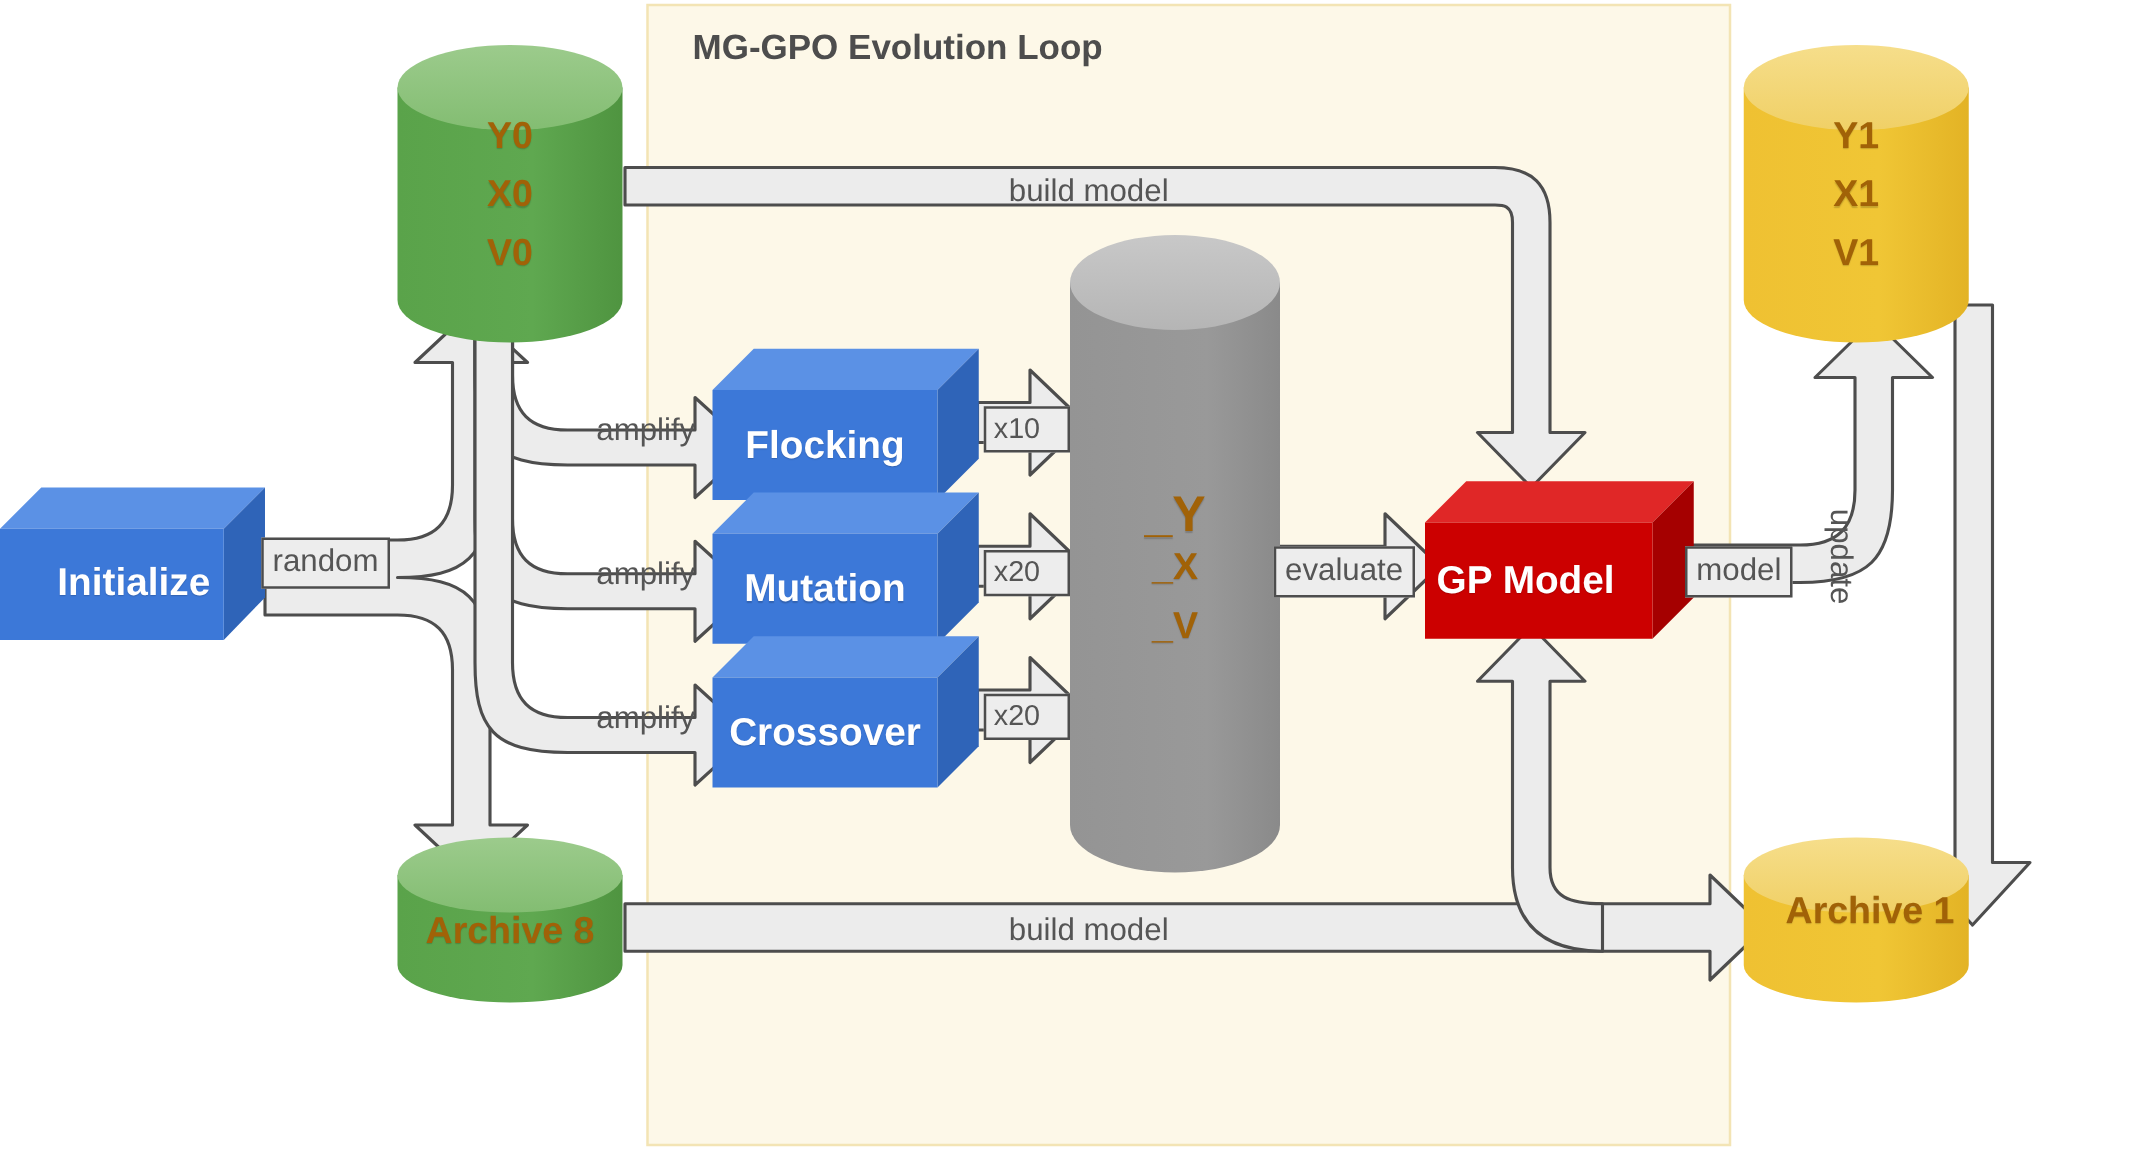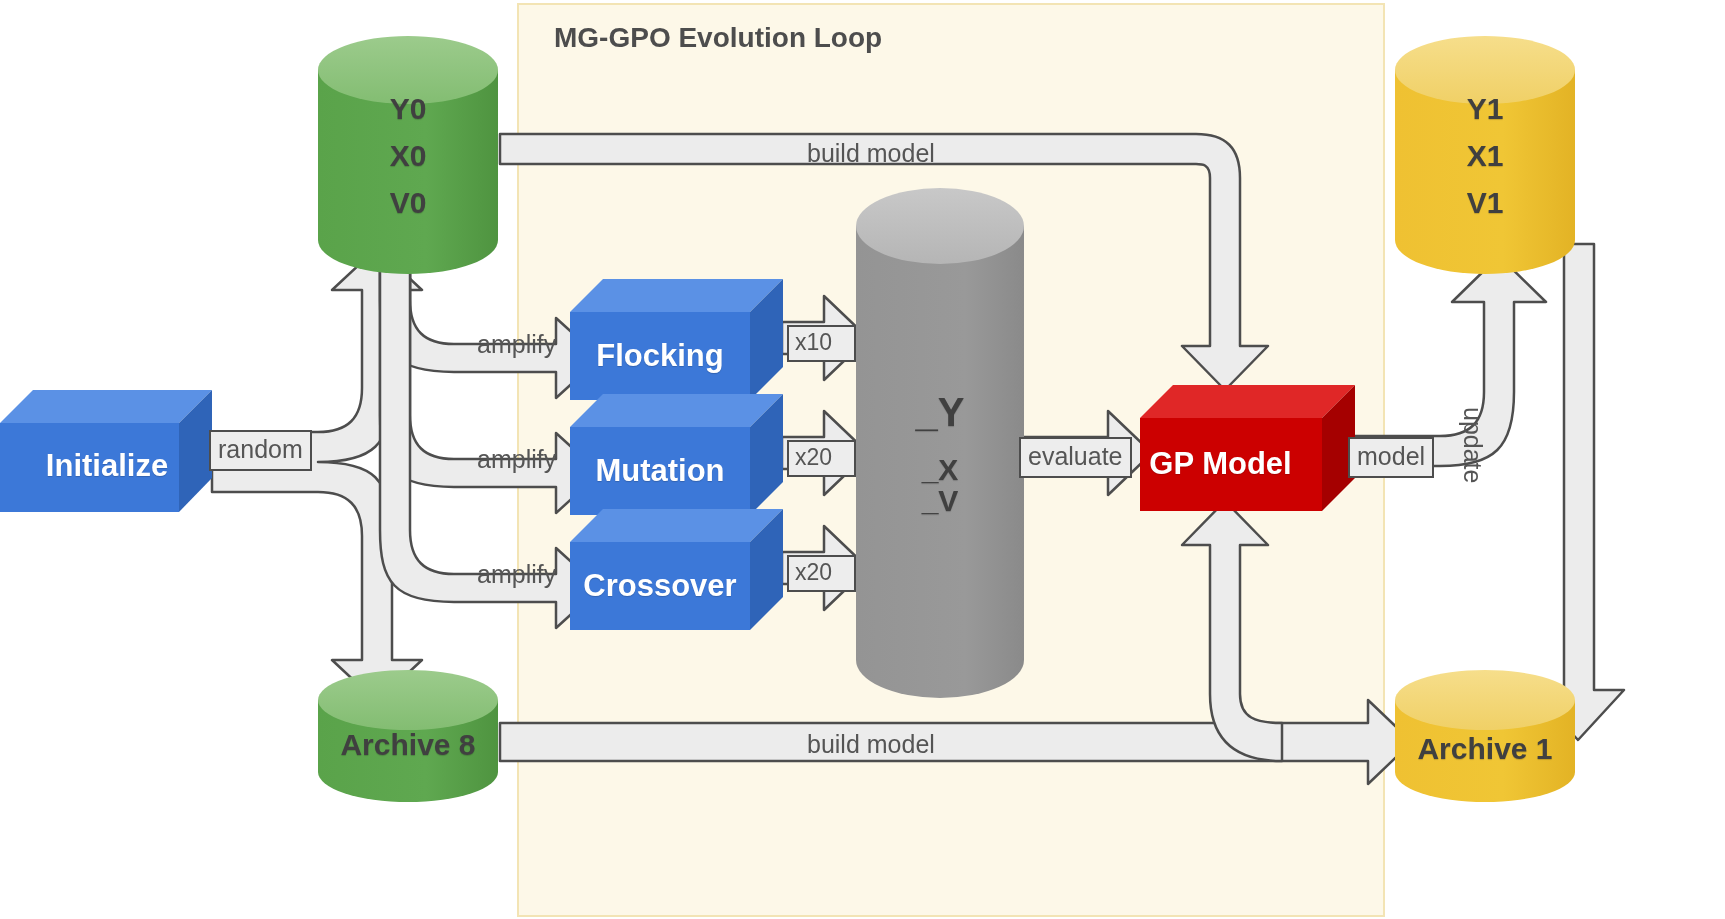--- a/index.html
+++ b/index.html
@@ -21,21 +21,21 @@
     top: 0; left: 0;
     width: 1725px;
     height: 919px;
   }
   .lbl {
     position: absolute;
     pointer-events: none;
     white-space: nowrap;
   }
   .cyl-text {
-    color: #404040;
+    color: #a16207;
     font-weight: bold;
     text-align: center;
     text-shadow: 0 1px 1px rgba(0,0,0,.18);
   }
   .box-text {
     color: #ffffff;
     font-weight: bold;
     text-align: center;
     text-shadow: 0 1px 1px rgba(0,0,0,.18);
   }
@@ -263,24 +263,24 @@
 
   <div class="lbl cyl-text" style="left:318px; top:92px; width:180px; font-size:30px;">Y0</div>
   <div class="lbl cyl-text" style="left:318px; top:139px; width:180px; font-size:30px;">X0</div>
   <div class="lbl cyl-text" style="left:318px; top:186px; width:180px; font-size:30px;">V0</div>
 
   <div class="lbl cyl-text" style="left:1395px; top:92px; width:180px; font-size:30px;">Y1</div>
   <div class="lbl cyl-text" style="left:1395px; top:139px; width:180px; font-size:30px;">X1</div>
   <div class="lbl cyl-text" style="left:1395px; top:186px; width:180px; font-size:30px;">V1</div>
 
   <div class="lbl cyl-text" style="left:318px; top:728px; width:180px; font-size:30px;">Archive 8</div>
-  <div class="lbl cyl-text" style="left:1395px; top:732px; width:180px; font-size:30px;">Archive 1</div>
+  <div class="lbl cyl-text" style="left:1395px; top:712px; width:180px; font-size:30px;padding-left:11px;">Archive 1</div>
 
   <div class="lbl cyl-text" style="left:856px; top:390px; width:168px; font-size:40px;">_Y</div>
-  <div class="lbl cyl-text" style="left:856px; top:437px; width:168px; font-size:30px;margin-top:16px;">_X</div>
+  <div class="lbl cyl-text" style="left:856px; top:437px; width:168px; font-size:30px;">_X</div>
   <div class="lbl cyl-text" style="left:856px; top:484px; width:168px; font-size:30px;">_V</div>
 
   <div class="lbl box-text" style="left:0px; top:448px; width:214px; font-size:31px;">Initialize</div>
   <div class="lbl box-text" style="left:570px; top:338px; width:180px; font-size:31px;">Flocking</div>
   <div class="lbl box-text" style="left:570px; top:453px; width:180px; font-size:31px;">Mutation</div>
   <div class="lbl box-text" style="left:570px; top:568px; width:180px; font-size:31px;">Crossover</div>
   <div class="lbl box-text" style="left:1140px; top:446px; width:161px; font-size:31px;">GP Model</div>
 
   <div class="lbl edge-lbl" style="left:209px; top:430px;">random</div>
 

